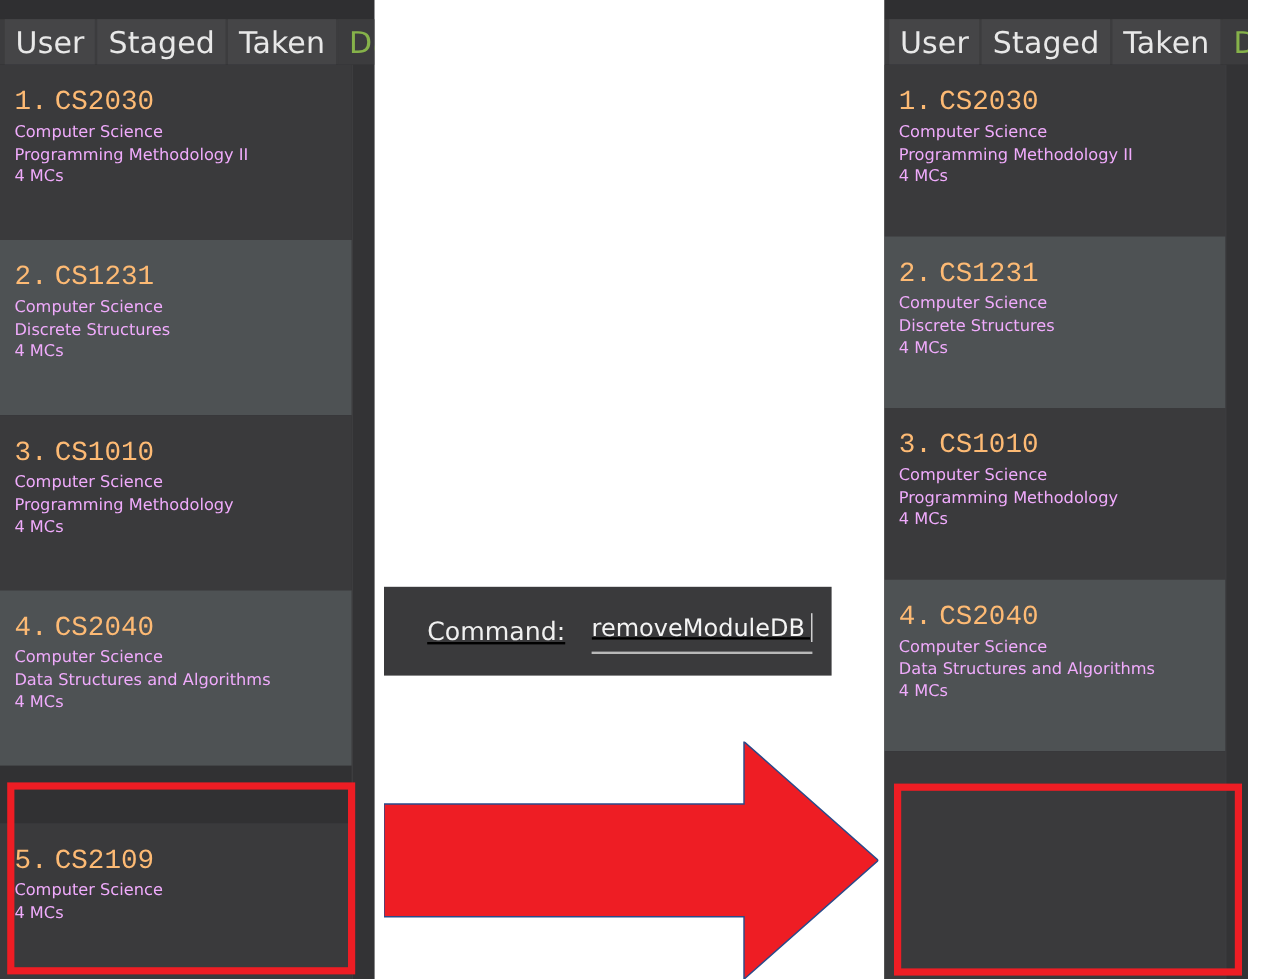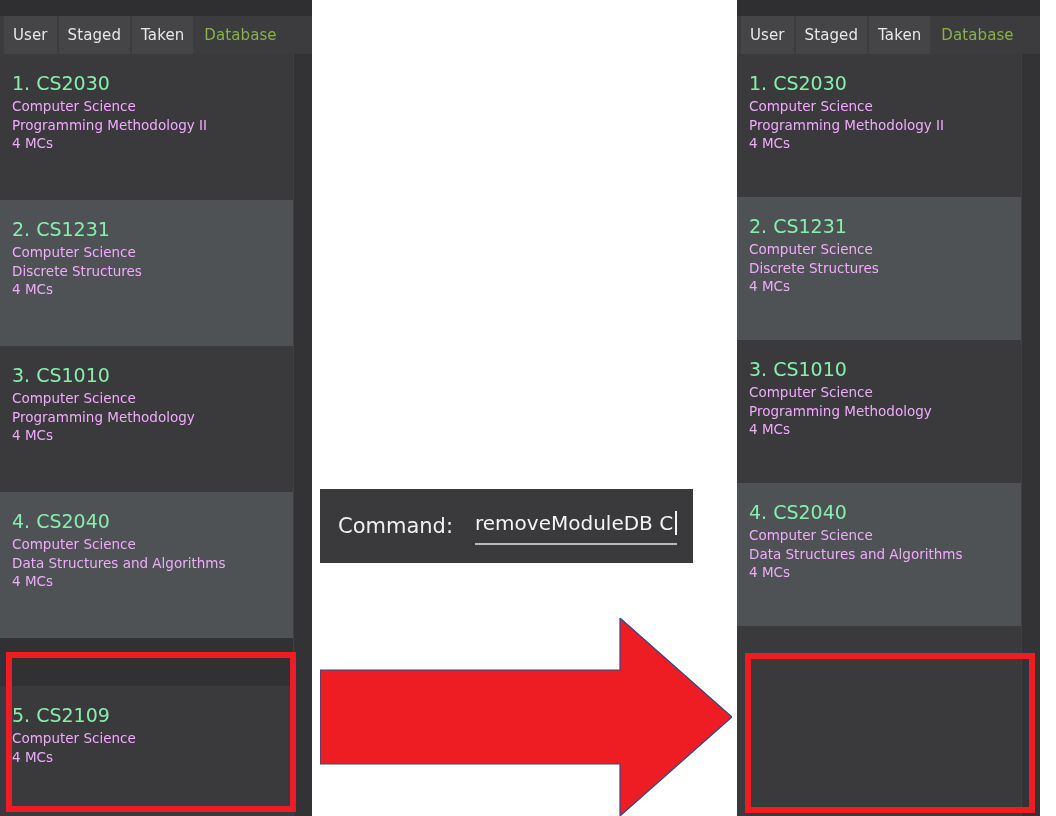--- a/index.html
+++ b/index.html
@@ -33,21 +33,21 @@
     display: flex;
     align-items: stretch;
     background: #3c3c3e;
     height: 38px;
     padding-left: 4px;
   }
   .tab {
     display: flex;
     align-items: center;
     padding: 0 9px;
-    font-size: 15px;
+    font-size: 25px;
     color: #e8e8e8;
     background: #454547;
     margin-right: 2px;
     white-space: nowrap;
     letter-spacing: 0.1px;
     justify-content: center;
   }
   .tab.active {
     background: #3c3c3e;
     color: #86b24a;
@@ -75,24 +75,25 @@
     position: relative;
     box-sizing: border-box;
     padding: 18px 10px 8px 12px;
     overflow: hidden;
   }
   .list-item.bg-a { background: #3a3a3c; }
   .list-item.bg-b { background: #4e5254; }
   .list-item.empty { background: #3a3a3c; }
 
   .li-title {
-    font-size: 19px;
-    color: #86efac;
+    font-size: 23px;
+    color: #fdba74;
     margin-bottom: 3px;
     white-space: nowrap;
+    font-family: Liberation Mono, monospace;
   }
   .li-title .idx { margin-right: 6px; }
   .li-line {
     font-size: 13.5px;
     color: #f0abfc;
     line-height: 1.38;
     white-space: nowrap;
   }
 
   
@@ -104,21 +105,22 @@
     z-index: 40;
   }
 
   
   .command-bar {
     position: absolute;
     background: #3a3a3c;
     box-sizing: border-box;
     display: flex;
     align-items: center;
-    padding: 0 16px 0 18px;
+    padding: 0 16px 0 36px;
+    text-decoration: underline;
   }
   .command-label {
     font-size: 21px;
     color: #f0f0f0;
     white-space: nowrap;
     margin-right: 22px;
   }
   .command-field {
     flex: 1 1 auto;
     position: relative;

